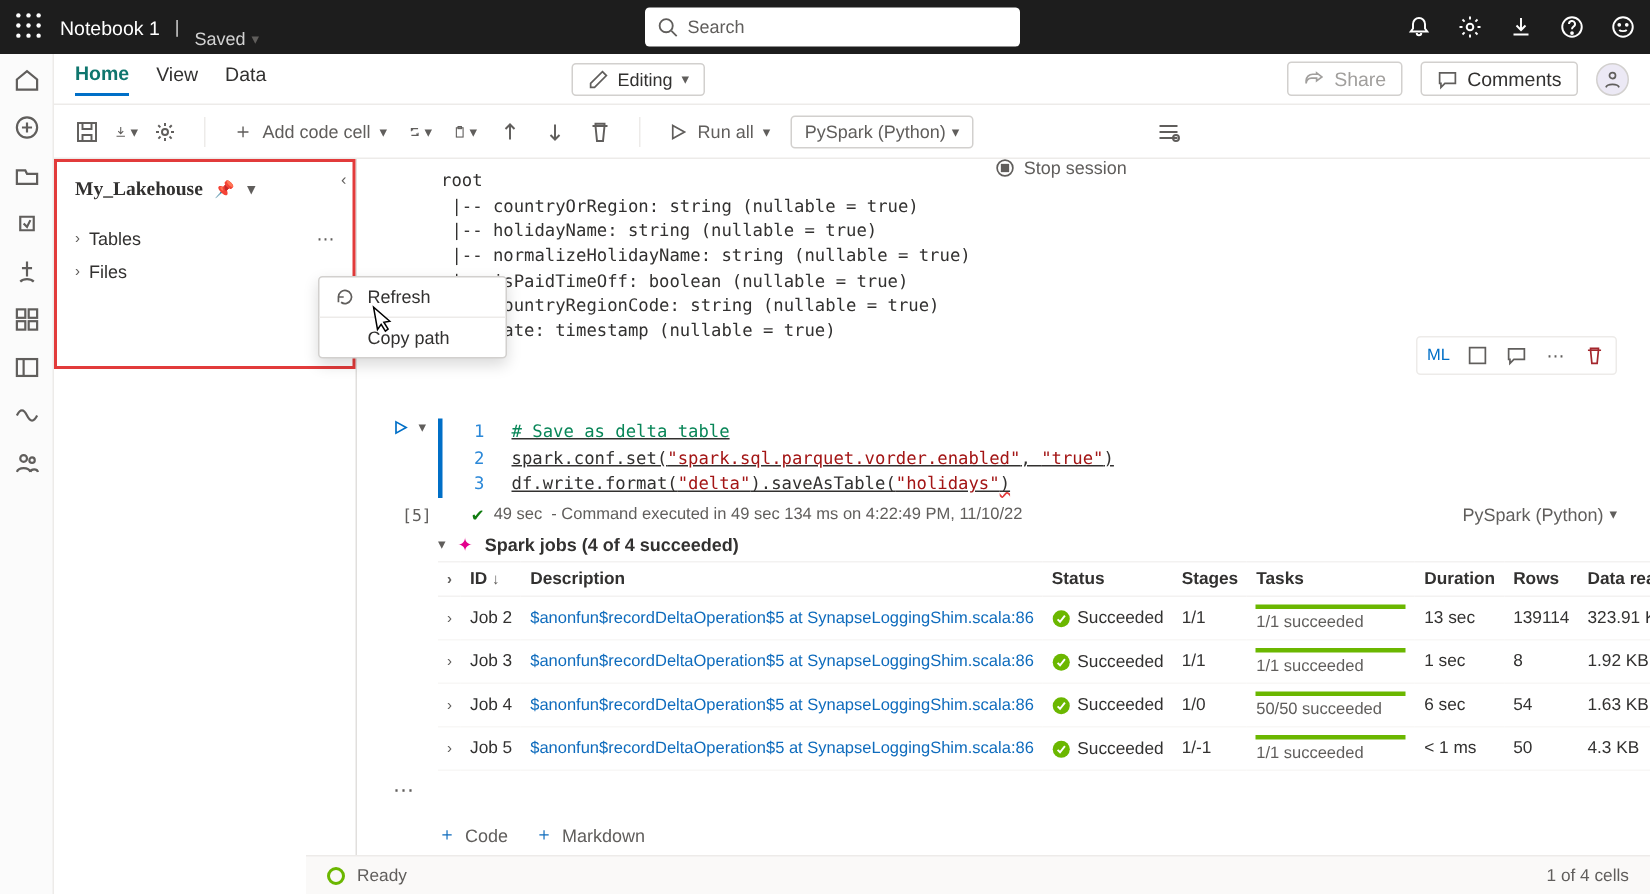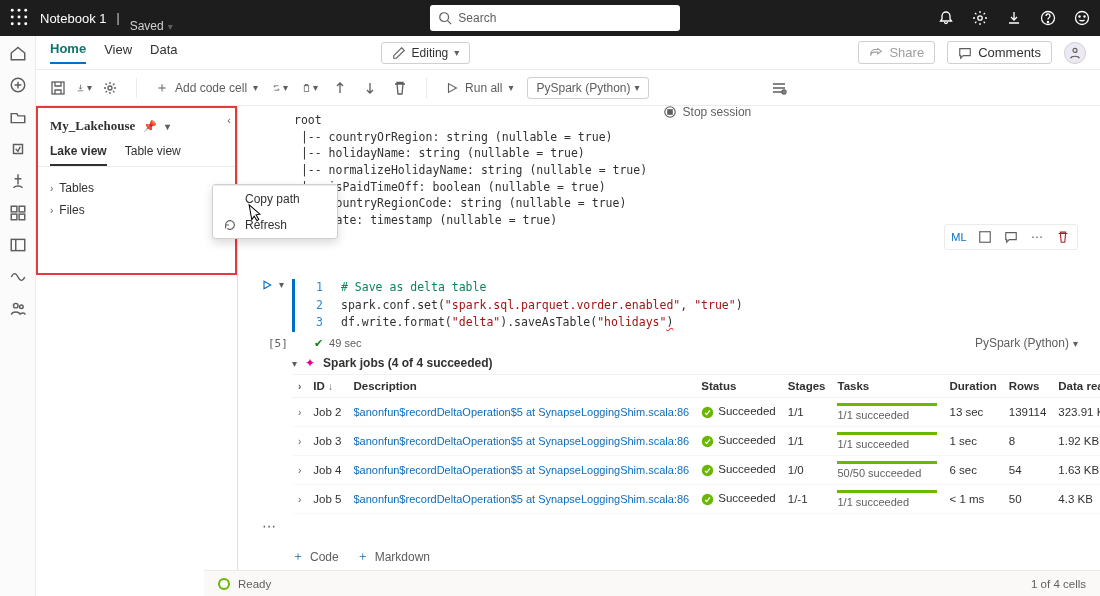--- a/index.html
+++ b/index.html
@@ -76,21 +76,21 @@
 
   .cell-tools { position:absolute; right:22px; top:118px; display:flex; gap:6px; background:#fff; border:1px solid #edebe9; border-radius:3px; padding:2px 4px; align-items:center; }
   .cell-tools .tool { width:20px; height:20px; display:flex; align-items:center; justify-content:center; color:#605e5c; font-size:12px; }
   .cell-tools .ml { color:#006fc7; font-size:11px; padding:0 3px; }
   .cell-tools .del { color:#a4262c; }
 
   .code-cell { display:flex; margin-top:46px; margin-bottom:2px; }
   .left-arrow-col { width:54px; display:flex; flex-direction:column; align-items:flex-end; padding-right:8px; gap:4px; }
   .run-chip { display:flex; gap:6px; align-items:center; color:#006fc7; }
   .code-body { border-left:3px solid #006fc7; flex:1; padding:0 10px; }
-  .code-lines { font-family: Consolas, monospace; font-size:11.5px; line-height:1.55; }
+  .code-lines { font-family: Consolas, monospace; font-size:11.5px; line-height:1.55;text-decoration:underline; }
   .lnum { display:inline-block; width:18px; text-align:right; color:#2b88d8; margin-right:18px; }
   .c-comment { color:#098658; }
   .c-string { color:#a31515; }
 
   .exec-info { margin:4px 0 0 54px; display:flex; align-items:center; gap:6px; font-size:11px; color:#605e5c; }
   .exec-tag { color:#605e5c; font-family:Consolas,monospace; font-size:11px; }
   .lang-tag { margin-left:auto; margin-right:22px; display:flex; align-items:center; gap:4px; font-size:12px; }
   .exec-info .check { color:#107c10; }
 
   .spark-jobs-header { margin:6px 0 0 54px; display:flex; align-items:center; gap:8px; font-size:12px; }
@@ -370,47 +370,43 @@
     <div class="below">
 
       <div class="sidebar">
         <span class="collapse-btn">‹</span>
         <div class="sidebar-inner">
           <div class="lakehouse-title">
             <span>My_Lakehouse</span>
             <span class="pin">📌</span>
             <span class="chev">▾</span>
           </div>
-          <div class="lake-tabs">
-            <span class="lake-tab active">Lake view</span>
-            <span class="lake-tab">Table view</span>
-          </div>
           <div class="tree">
             <div class="tree-item">
               <span class="chev">›</span>
               <span>Tables</span>
               <span class="more">⋯</span>
             </div>
             <div class="tree-item">
               <span class="chev">›</span>
               <span>Files</span>
             </div>
           </div>
         </div>
 
         <div class="context-menu">
-          <div class="item sep">
-            <span style="width:14px"></span>
-            <span>Copy path</span>
-          </div>
           <div class="item">
             <svg width="14" height="14" viewBox="0 0 16 16" fill="none" stroke="#605e5c" stroke-width="1.3">
                 <path d="M3 8a5 5 0 1 1 2 4M3 12V8h4"></path>
               </svg>
             <span>Refresh</span>
+          </div>
+          <div class="item sep">
+            <span style="width:14px"></span>
+            <span>Copy path</span>
           </div>
         </div>
         <div class="cursor-pointer">
           <svg width="18" height="22" viewBox="0 0 18 22">
               <path d="M5 2v15l3-3 2 5 2-1-2-5h4z" fill="#fff" stroke="#000" stroke-width="1"></path>
             </svg>
         </div>
       </div>
 
       <div class="content">
@@ -457,20 +453,21 @@
               <div><span class="lnum">2</span><span>spark.conf.set(</span><span class="c-string">"spark.sql.parquet.vorder.enabled"</span><span>, </span><span class="c-string">"true"</span><span>)</span></div>
               <div><span class="lnum">3</span><span>df.write.format(</span><span class="c-string">"delta"</span><span>).saveAsTable(</span><span class="c-string">"holidays"</span><span style="text-decoration: underline wavy #e23b3b">)</span></div>
             </div>
           </div>
         </div>
 
         <div class="exec-info">
           <span class="exec-tag" style="margin-left:-24px;margin-right:20px">[5]</span>
           <span class="check">✔</span>
           <span>49 sec</span>
+          <span>- Command executed in 49 sec 134 ms on 4:22:49 PM, 11/10/22</span>
           <span class="lang-tag">
               <span>PySpark (Python)</span>
               <span class="chev">▾</span>
             </span>
         </div>
 
         <div class="spark-jobs-header">
           <span class="chev">▾</span>
           <span class="spark-icon">✦</span>
           <b>Spark jobs (4 of 4 succeeded)</b>

